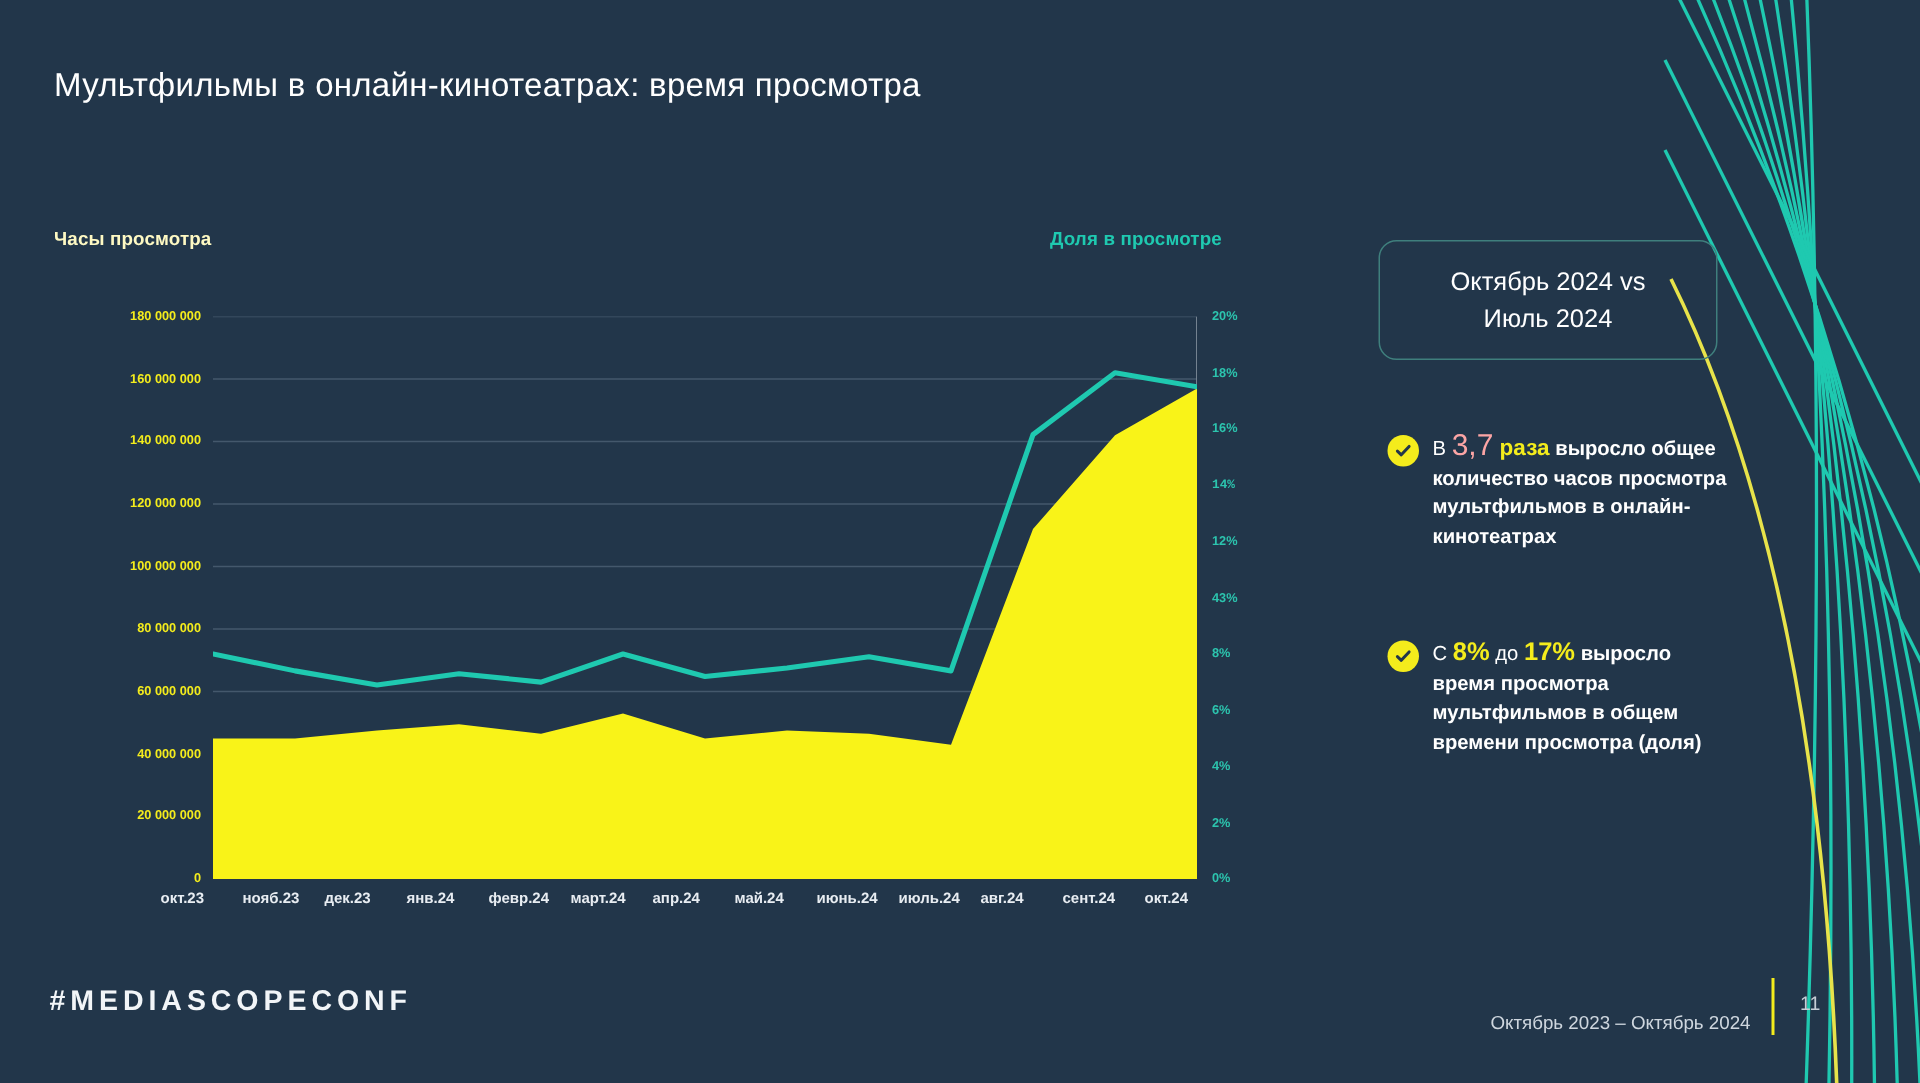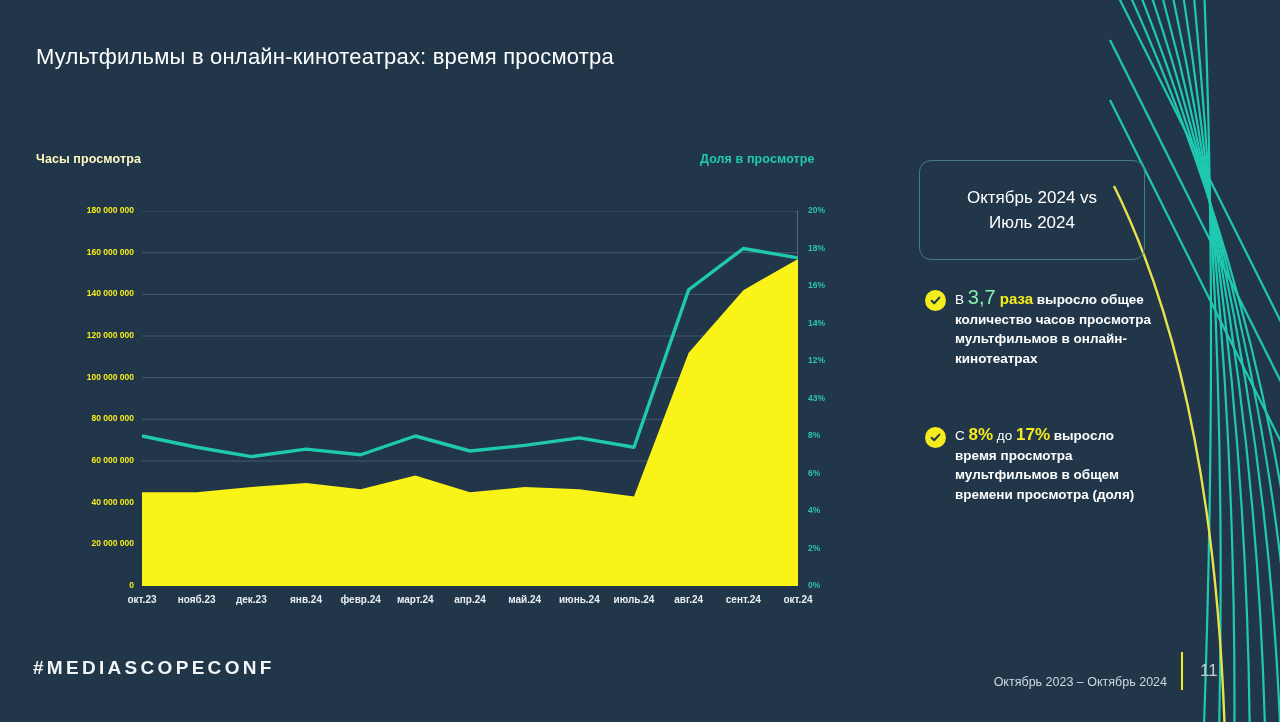--- a/index.html
+++ b/index.html
@@ -23,56 +23,56 @@
   .axis-title{position:absolute;font-size:12.5px;font-weight:700;letter-spacing:.1px;}
   #axis-title-left{left:36px;top:152px;color:#fef9c3;}
   #axis-title-right{left:700px;top:152px;color:#1fc9b0;}
 
   #plot-wrap{position:absolute;left:142px;top:211px;width:656px;height:375px;}
   #plot-svg{position:absolute;left:0;top:0;}
 
   .tick{position:absolute;font-size:8.5px;font-weight:700;white-space:nowrap;}
   .tick-left{color:#f4ec1c;text-align:right;}
   .tick-right{color:#2cc4ae;text-align:left;}
-  .xtick{position:absolute;font-size:10px;font-weight:700;color:#e8edf2;text-align:center;white-space:nowrap;}
+  .xtick{position:absolute;font-size:10px;font-weight:700;color:#e8edf2;white-space:nowrap;}
 
   
   #callout{
-    position:absolute;left:919px;top:160px;width:226px;height:100px;
+    position:absolute;left:919px;top:160px;width:226px;height:80px;
     border:1.5px solid #3f7f7d;border-radius:12px;
     display:flex;align-items:center;justify-content:center;
     box-sizing:border-box;
   }
   #callout-text{font-size:17px;line-height:25px;text-align:center;color:#ffffff;font-weight:400;}
 
   .bullet{position:absolute;left:925px;width:226px;display:flex;gap:9px;}
   #bullet-0{top:288px;}
   #bullet-1{top:425px;}
   .check{
     flex:0 0 auto;width:21px;height:21px;border-radius:50%;
     background:#f4ec1c;display:flex;align-items:center;justify-content:center;
     margin-top:2px;
   }
   .check svg{display:block;}
   .btext{font-size:13.5px;line-height:19.5px;color:#ffffff;font-weight:700;}
-  .big-y{color:#86efac;font-size:20px;font-weight:400;}
+  .big-y{color:#fca5a5;font-size:20px;font-weight:400;}
   .med-y{color:#f4ec1c;font-size:15px;font-weight:700;}
   .w400{font-weight:400;}
 
   
   #hashtag{
     position:absolute;left:33px;top:657px;
     font-size:19px;font-weight:700;letter-spacing:3.3px;color:#f2f5f8;
   }
   #source{
     position:absolute;right:113px;top:652px;width:500px;
     text-align:right;font-size:12.5px;line-height:20px;color:#cfd7df;font-weight:400;
   }
   #page-divider{position:absolute;left:1181px;top:652px;width:2px;height:38px;background:#f4ec1c;}
-  #page-num{position:absolute;left:1200px;top:661px;font-size:17px;color:#c6ced6;}
+  #page-num{position:absolute;left:1200px;top:661px;font-size:13px;color:#c6ced6;}
 </style>
 </head>
 <body>
 
 <svg id="deco" viewBox="0 0 180 722" preserveAspectRatio="none">
   <g fill="none" stroke="#1fc9b0" stroke-width="2.2">
     <path d="M 60 -60 Q 150 320 150 780"></path>
     <path d="M 46 -60 Q 160 320 166 780"></path>
     <path d="M 32 -60 Q 170 320 182 780"></path>
     <path d="M 18 -60 Q 180 320 198 780"></path>
@@ -107,21 +107,21 @@
       <div class="tick tick-left" style="left: 40px; width: 94px; top: 205px;">180 000 000</div>
     </div>
   <div id="ticks-right">
       <div class="tick tick-right" style="left: 808px; top: 580px;">0%</div>
       <div class="tick tick-right" style="left: 808px; top: 542.5px;">2%</div>
       <div class="tick tick-right" style="left: 808px; top: 505px;">4%</div>
       <div class="tick tick-right" style="left: 808px; top: 467.5px;">6%</div>
       <div class="tick tick-right" style="left: 808px; top: 430px;">8%</div>
       <div class="tick tick-right" style="left: 808px; top: 392.5px;">43%</div>
       <div class="tick tick-right" style="left: 808px; top: 355px;">12%</div>
-      <div class="tick tick-right" style="left: 808px; top: 317.5px;">14%</div>
+      <div class="tick tick-right" style="left: 808px; top: 317.5px; font-family: Liberation Mono, monospace;">14%</div>
       <div class="tick tick-right" style="left: 808px; top: 280px;">16%</div>
       <div class="tick tick-right" style="left: 808px; top: 242.5px;">18%</div>
       <div class="tick tick-right" style="left: 808px; top: 205px;">20%</div>
     </div>
   <div id="ticks-x">
       <div class="xtick" style="width: 70px; left: 107px; top: 594px;">окт.23</div>
       <div class="xtick" style="width: 70px; left: 161.667px; top: 594px;">нояб.23</div>
       <div class="xtick" style="width: 70px; left: 216.333px; top: 594px;">дек.23</div>
       <div class="xtick" style="width: 70px; left: 271px; top: 594px;">янв.24</div>
       <div class="xtick" style="width: 70px; left: 325.667px; top: 594px;">февр.24</div>

